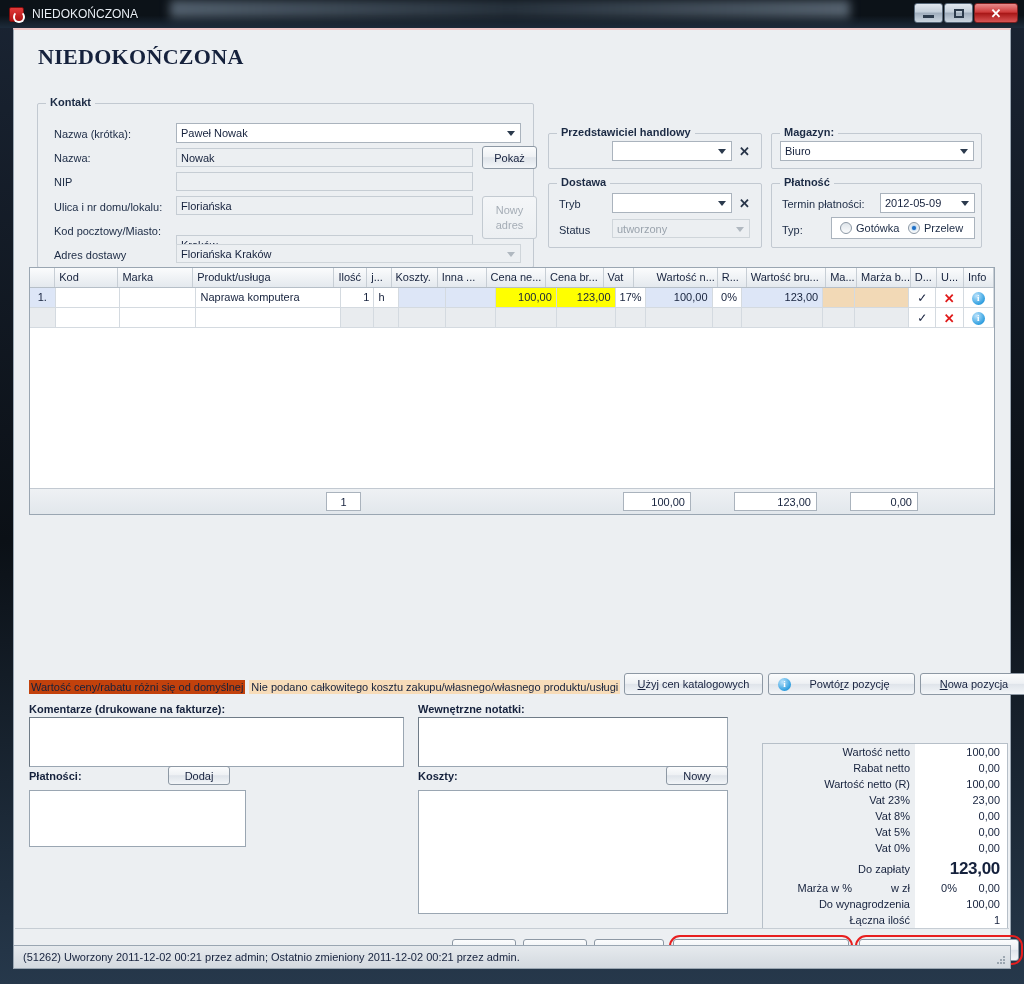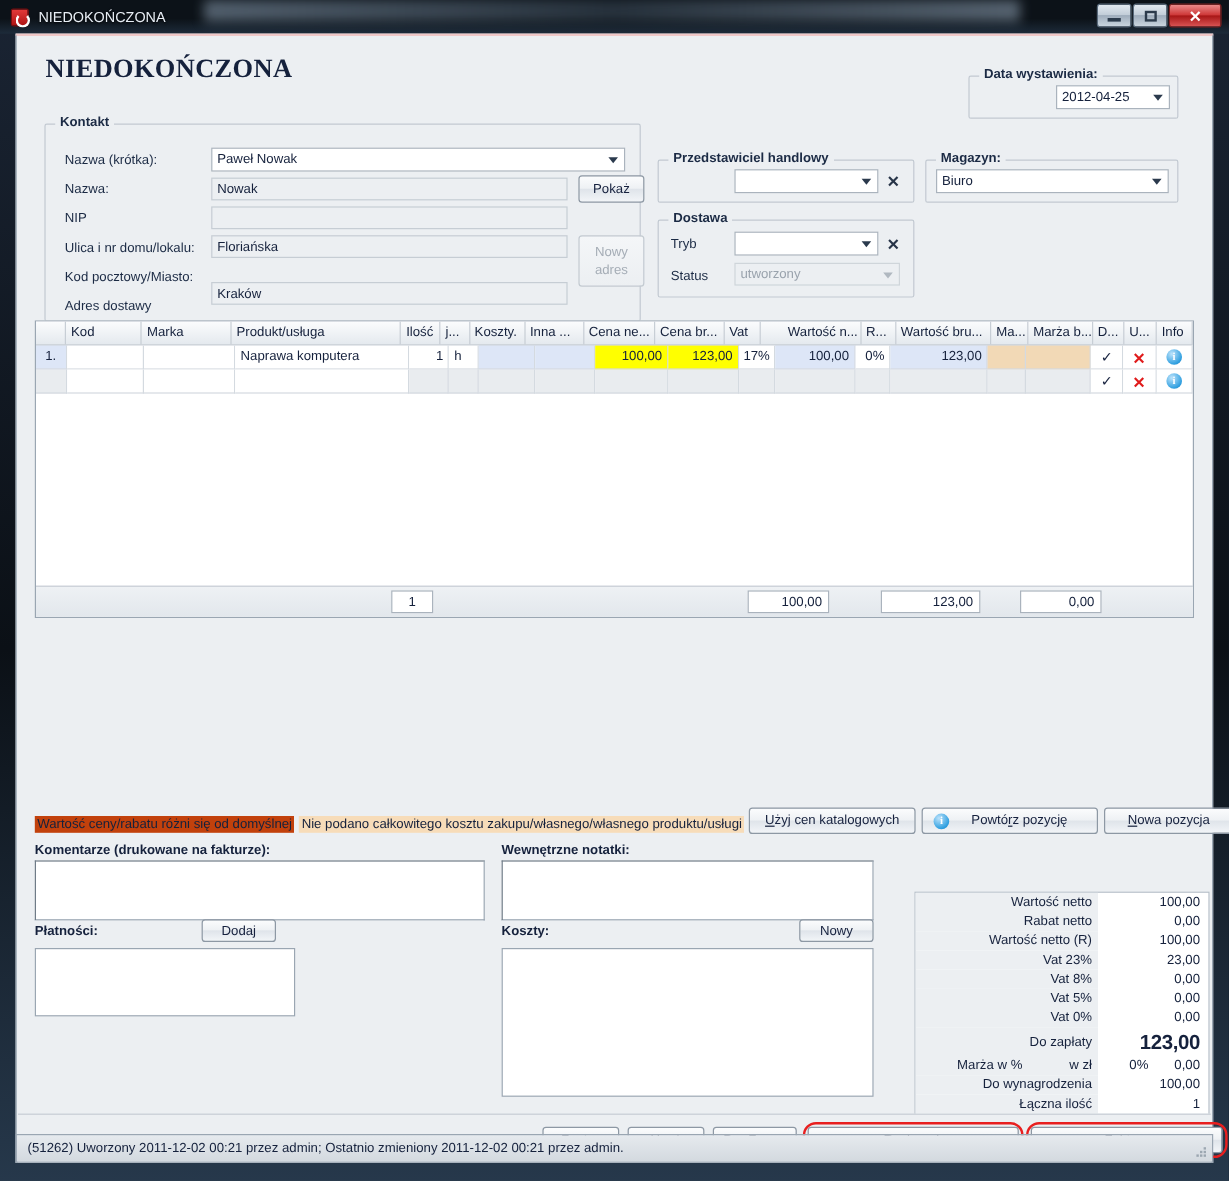--- a/index.html
+++ b/index.html
@@ -243,27 +243,20 @@
       <div class="wbtn close">
           <span>✕</span>
         </div>
     </div>
   </div>
 
   <div id="client">
 
     <div id="page-title">NIEDOKOŃCZONA</div>
 
-    <div class="group" style="left:793px; top:33px; width:175px; height:36px;">
-      <span class="legend">Data wystawienia:</span>
-      <div class="combo" style="left:72px; top:7px; width:95px;">
-        <span>2012-04-25</span>
-        <span class="arrow"></span>
-      </div>
-    </div>
 
     <div class="group" style="left:23px; top:73px; width:497px; height:165px;">
       <span class="legend">Kontakt</span>
 
       <span class="lbl" style="left:16px; top:24px;">Nazwa (krótka):</span>
       <div class="combo" style="left:138px; top:19px; width:345px;">
         <span>Paweł Nowak</span>
         <span class="arrow"></span>
       </div>
 
@@ -289,20 +282,24 @@
         <span>Nowy</span>
         <span>adres</span>
       </div>
 
       <span class="lbl" style="left:16px; top:121px;">Kod pocztowy/Miasto:</span>
       <div class="tf ro" style="left:138px; top:131px; width:297px;">
           <span>Kraków</span>
         </div>
 
       <span class="lbl" style="left:16px; top:145px;">Adres dostawy</span>
+      <div class="combo flat" style="left:138px; top:140px; width:345px; height:19px;">
+        <span>Floriańska Kraków</span>
+        <span class="arrow" style="border-top-color:#b0b8c0;"></span>
+      </div>
     </div>
 
     <div class="group" style="left:534px; top:103px; width:214px; height:36px;">
       <span class="legend">Przedstawiciel handlowy</span>
       <div class="combo" style="left:63px; top:7px; width:120px;">
         <span></span>
         <span class="arrow"></span>
       </div>
       <span class="xbtn" style="left:190px; top:11px;">✕</span>
     </div>
@@ -324,20 +321,40 @@
     </div>
 
     <div class="group" style="left:757px; top:103px; width:211px; height:36px;">
       <span class="legend">Magazyn:</span>
       <div class="combo" style="left:8px; top:7px; width:194px;">
         <span>Biuro</span>
         <span class="arrow"></span>
       </div>
     </div>
 
+    <div class="group" style="left:757px; top:153px; width:211px; height:65px;">
+      <span class="legend">Płatność</span>
+      <span class="lbl" style="left:10px; top:14px;">Termin płatności:</span>
+      <div class="combo" style="left:108px; top:9px; width:95px;">
+        <span>2012-05-09</span>
+        <span class="arrow"></span>
+      </div>
+
+      <span class="lbl" style="left:10px; top:40px;">Typ:</span>
+      <div style="position:absolute; left:59px; top:33px; width:144px; height:22px; border:1px solid #aab3bd; background:#fff;">
+        <div class="radio" style="left:8px; top:4px;">
+          <span class="dot"></span>
+          <span>Gotówka</span>
+        </div>
+        <div class="radio on" style="left:76px; top:4px;">
+          <span class="dot"></span>
+          <span>Przelew</span>
+        </div>
+      </div>
+    </div>
 
     <div class="chk" style="left:869px; top:244px;">
       <span class="box"></span>
       <span>nieprodukowane</span>
     </div>
 
     <div id="grid">
       <div id="grid-head">
           <div class="th" style="width: 26px;"></div>
           <div class="th" style="width: 66px;">Kod</div>

